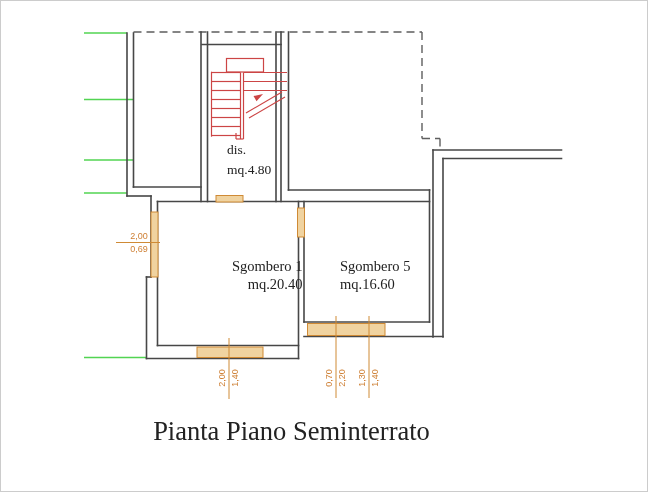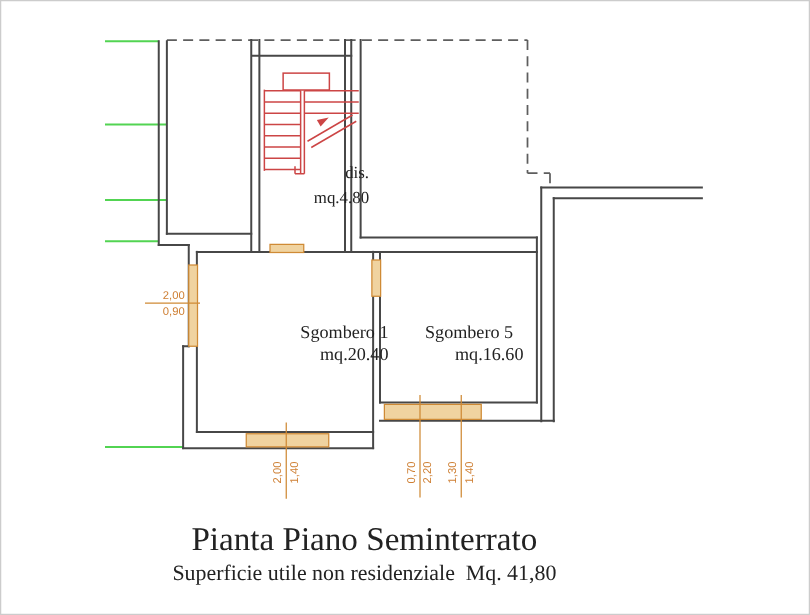--- a/index.html
+++ b/index.html
@@ -9,21 +9,21 @@
   svg{position:absolute;left:0;top:0;}
   .wall{stroke:var(--wall);stroke-width:1.6;fill:none;stroke-linecap:square;}
   .dash{stroke:var(--dash);stroke-width:1.4;fill:none;stroke-dasharray:8 5;}
   .green{stroke:var(--marker);stroke-width:1.6;fill:none;}
   .stair{stroke:var(--stair);stroke-width:1.2;fill:none;}
   .stair-fill{fill:var(--stair);stroke:none;}
   .fixture{fill:var(--fixture_fill);stroke:var(--fixture);stroke-width:1;}
   .dimline{stroke:var(--fixture);stroke-width:1;fill:none;}
   .label{position:absolute;color:var(--text);font-size:14.5px;line-height:17.5px;
          white-space:nowrap;}
-  .label .l2{display:block;margin-left:24px;}
+  .label .l2{display:block;}
   .dis-label{font-size:13.5px;line-height:20px;}
   .dim{position:absolute;display:flex;flex-direction:column;align-items:center;
        gap:4px;color:var(--dim_text);
        font-family:"Liberation Sans", sans-serif;font-size:9px;line-height:9px;
        transform:translate(-50%,-50%);white-space:nowrap;}
   .dim.vert{transform:translate(-50%,-50%) rotate(-90deg);}
   .caption{position:absolute;top:417px;left:0;width:525px;box-sizing:border-box;
            padding-left:58px;text-align:center;color:var(--text);}
   .caption .title{font-size:26.5px;line-height:28px;}
   .caption .subtitle{font-size:17.5px;line-height:20px;margin-top:3px;white-space:pre;}
@@ -124,51 +124,50 @@
   </g>
 
   <g class="dimline">
     <path d="M116,242.5 H160"></path>
     <path d="M229,338 V399"></path>
     <path d="M336,316 V398"></path>
     <path d="M369,316 V398"></path>
   </g>
 </svg>
 
-<div class="label dis-label" style="left:227px;top:128px;text-align:right;">
+<div class="label dis-label" style="left:227px;top:140px;">
   <span class="l1">dis.</span>
   <span class="l2">mq.4.80</span>
 </div>
 
 <div class="label" style="left:232px;top:258px;text-align:right;">
   <span class="l1">Sgombero 1</span>
   <span class="l2">mq.20.40</span>
 </div>
 
 <div class="label" style="left:340px;top:258px;">
   <span class="l1">Sgombero 5</span>
   <span class="l2">mq.16.60</span>
 </div>
 
 <div class="dim" style="left:139px;top:243px;">
   <span>2,00</span>
-  <span>0,90</span>
+  <span>0,69</span>
 </div>
 
 <div class="dim vert" style="left:228.5px;top:378px;">
   <span>2,00</span>
   <span>1,40</span>
 </div>
 
 <div class="dim vert" style="left:335.5px;top:378px;">
   <span>0,70</span>
   <span>2,20</span>
 </div>
 
 <div class="dim vert" style="left:368.5px;top:378px;">
   <span>1,30</span>
   <span>1,40</span>
 </div>
 
 <div class="caption">
   <div class="title">Pianta Piano Seminterrato</div>
-  <div class="subtitle">Superficie utile non residenziale  Mq. 41,80</div>
 </div>
 
 </body></html>

